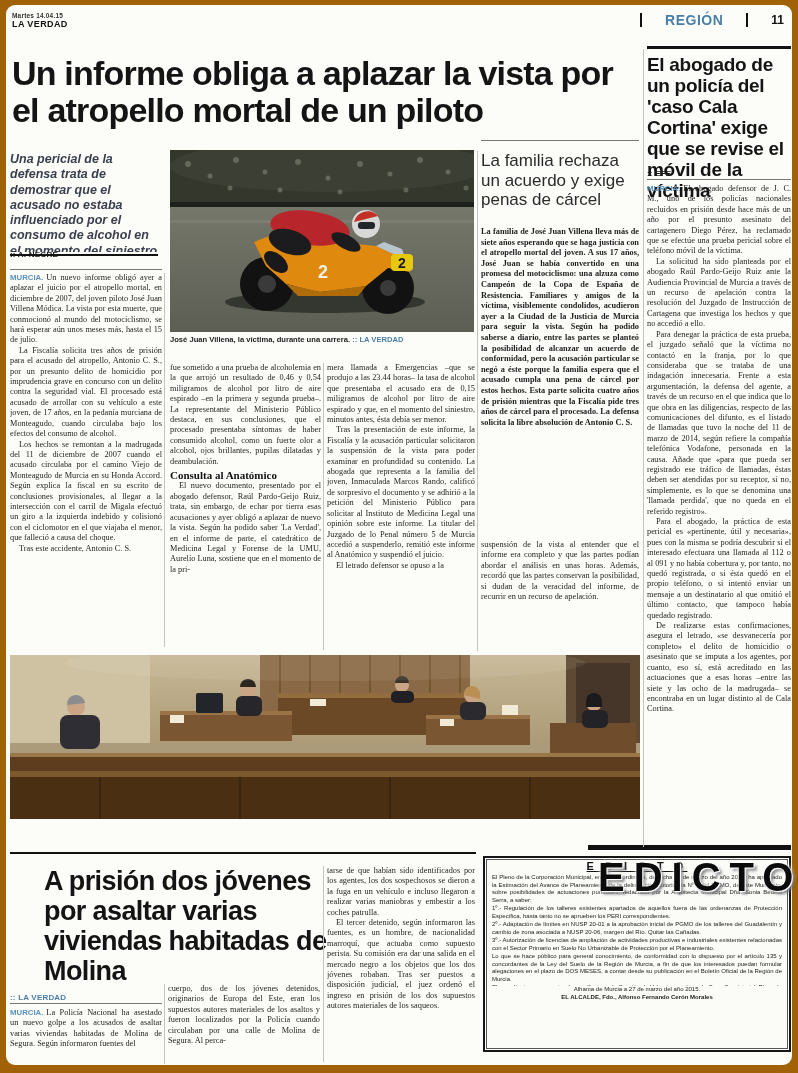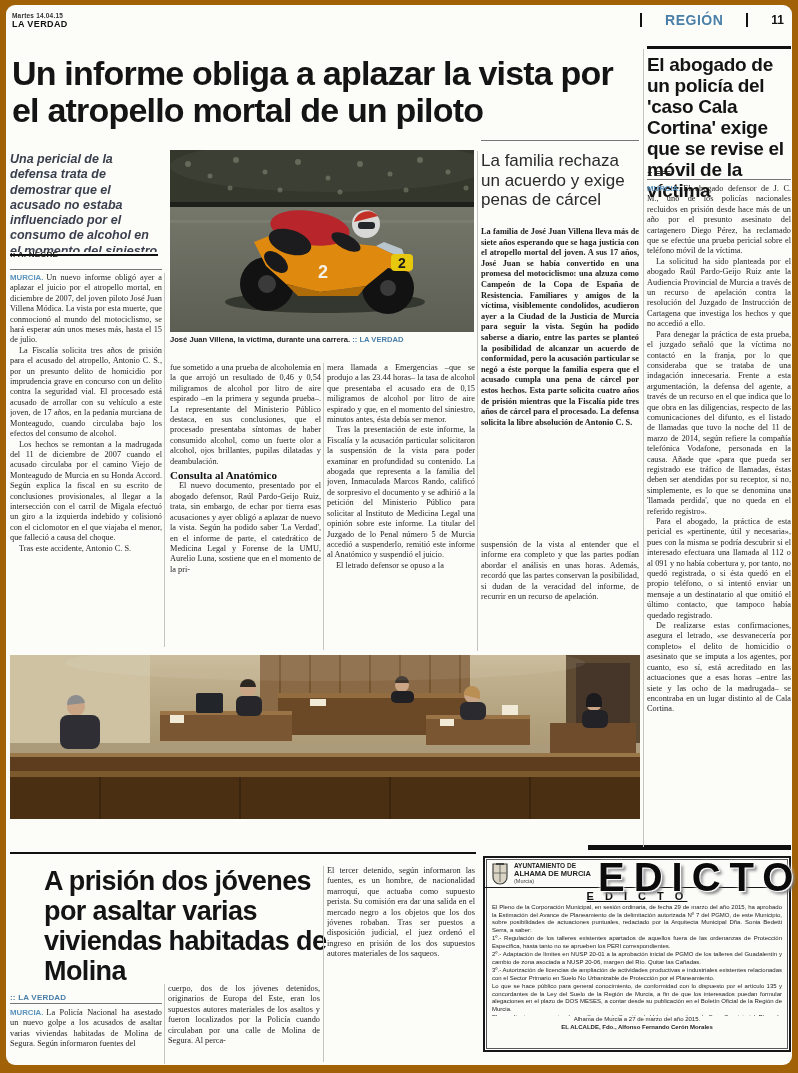--- a/index.html
+++ b/index.html
@@ -242,37 +242,25 @@
     <div class="abs headline-md" style="left:6px;top:861px;width:312px;margin-left:32px;">A prisión dos jóvenes por asaltar varias viviendas habitadas de Molina</div>
     <div class="abs byline blue" style="left:4px;top:988px;">:: LA VERDAD</div>
     <div class="abs grule" style="left:4px;top:998px;width:152px;height:1px;"></div>
     <div class="abs bodytext" style="left:4px;top:1003px;width:152px;height:54px;">
       <p class="noindent"><span class="dateline">MURCIA.</span><span>La Policía Nacional ha asestado un nuevo golpe a los acusados de asaltar varias viviendas habitadas de Molina de Segura. Según informaron fuentes del</span></p>
     </div>
     <div class="abs bodytext" style="left:162px;top:979px;width:152px;height:78px;">
         <p>cuerpo, dos de los jóvenes detenidos, originarios de Europa del Este, eran los supuestos autores materiales de los asaltos y fueron localizados por la Policía cuando circulaban por una calle de Molina de Segura. Al perca-</p>
       </div>
     <div class="abs bodytext" style="left:321px;top:861px;width:148px;height:198px;">
+        <p>tarse de que habían sido identificados por los agentes, los dos sospechosos se dieron a la fuga en un vehículo e incluso llegaron a realizar varias maniobras y embestir a los coches patrulla.</p>
         <p>El tercer detenido, según informaron las fuentes, es un hombre, de nacionalidad marroquí, que actuaba como supuesto perista. Su comisión era dar una salida en el mercado negro a los objetos que los dos jóvenes robaban. Tras ser puestos a disposición judicial, el juez ordenó el ingreso en prisión de los dos supuestos autores materiales de los saqueos.</p>
       </div>
 
     <div class="abs edicto-box" style="left:477px;top:851px;width:304px;height:192px;">
-      <div class="edicto-head">
-        <svg width="18" height="22" viewBox="0 0 18 22">
-          <path d="M2 1 h14 v12 a7 7 0 0 1 -7 8 a7 7 0 0 1 -7 -8 z" fill="#d9d4c4" stroke="#444" stroke-width="1.2"></path>
-          <line x1="9" y1="2" x2="9" y2="19" stroke="#555" stroke-width="0.8"></line>
-          <line x1="2.5" y1="10" x2="15.5" y2="10" stroke="#555" stroke-width="0.8"></line>
-          <rect x="5" y="0" width="8" height="2" fill="#444"></rect>
-        </svg>
-        <div>
-          <div class="edicto-org1">AYUNTAMIENTO DE</div>
-          <div class="edicto-org2">ALHAMA DE MURCIA</div>
-          <div class="edicto-org3">(Murcia)</div>
-        </div>
-      </div>
       <div class="edicto-title">E D I C T O</div>
       <div class="edicto-body" style="height:110px;">
           <p>El Pleno de la Corporación Municipal, en sesión ordinaria, de fecha 29 de marzo del año 2015, ha aprobado la Estimación del Avance de Planeamiento de la delimitación autorizada Nº 7 del PGMO, de este Municipio, sobre posibilidades de actuaciones puntuales, redactado por la Arquitecta Municipal Dña. Sonia Bedetti Serra, a saber:</p>
           <p>1º.- Regulación de los talleres existentes apartados de aquellos fuera de las ordenanzas de Protección Específica, hasta tanto no se aprueben los PERI correspondientes.</p>
           <p>2º.- Adaptación de límites en NUSP 20-01 a la aprobación inicial de PGMO de los talleres del Guadalentín y cambio de zona asociada a NUSP 20-06, margen del Río. Quitar las Cañadas.</p>
           <p>3º.- Autorización de licencias de ampliación de actividades productivas e industriales existentes relacionadas con el Sector Primario en Suelo No Urbanizable de Protección por el Planeamiento.</p>
           <p>Lo que se hace público para general conocimiento, de conformidad con lo dispuesto por el artículo 135 y concordantes de la Ley del Suelo de la Región de Murcia, a fin de que los interesados puedan formular alegaciones en el plazo de DOS MESES, a contar desde su publicación en el Boletín Oficial de la Región de Murcia.</p>
           <p>El expediente se encuentra de manifiesto en la Sección de Urbanismo, sita en la Casa Consistorial, Plaza de la Constitución nº 1, y en la página web municipal www.alhamademurcia.es</p>
         </div>
       <div class="edicto-center">Alhama de Murcia a 27 de marzo del año 2015.</div>

